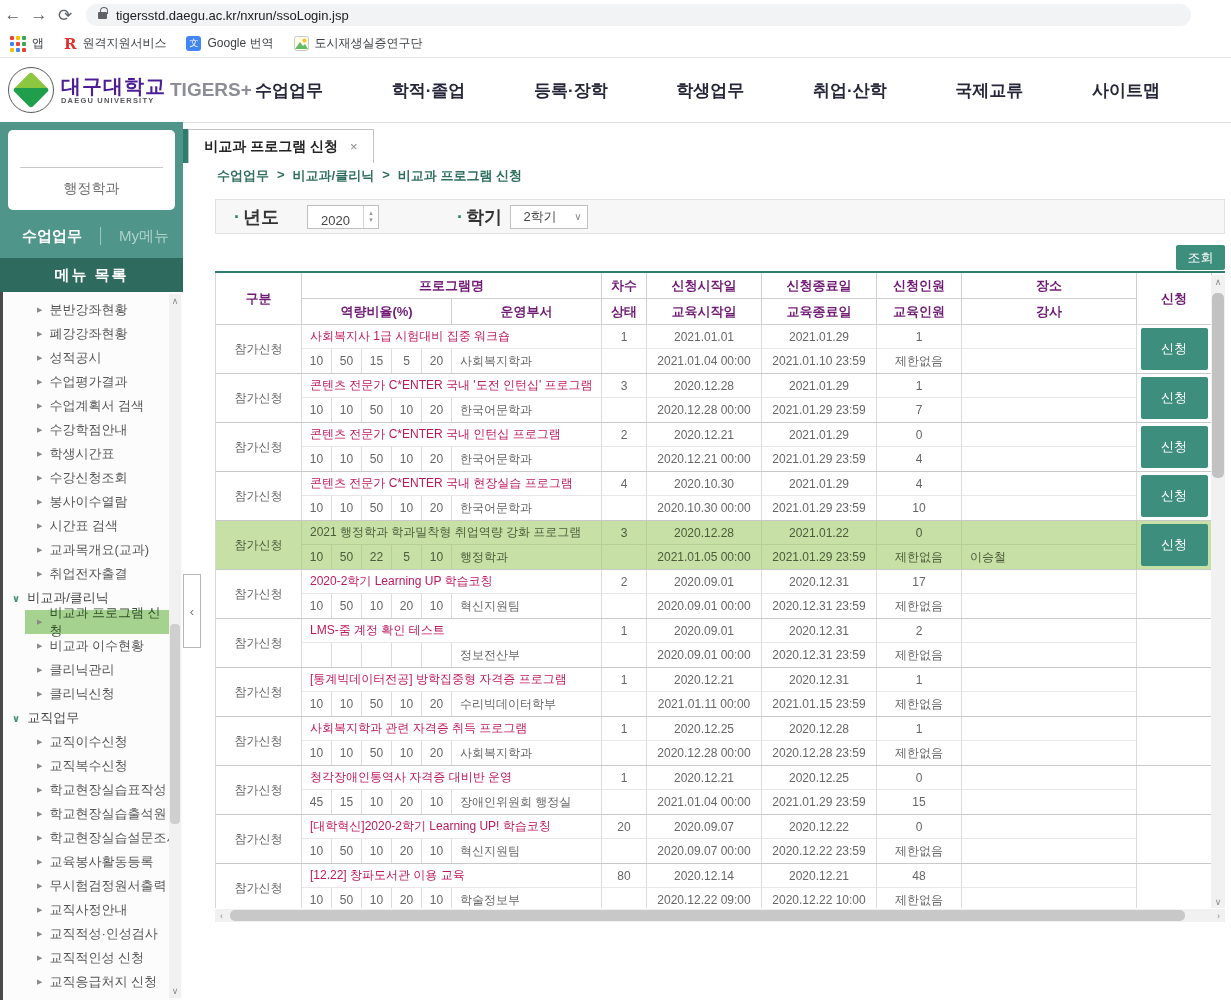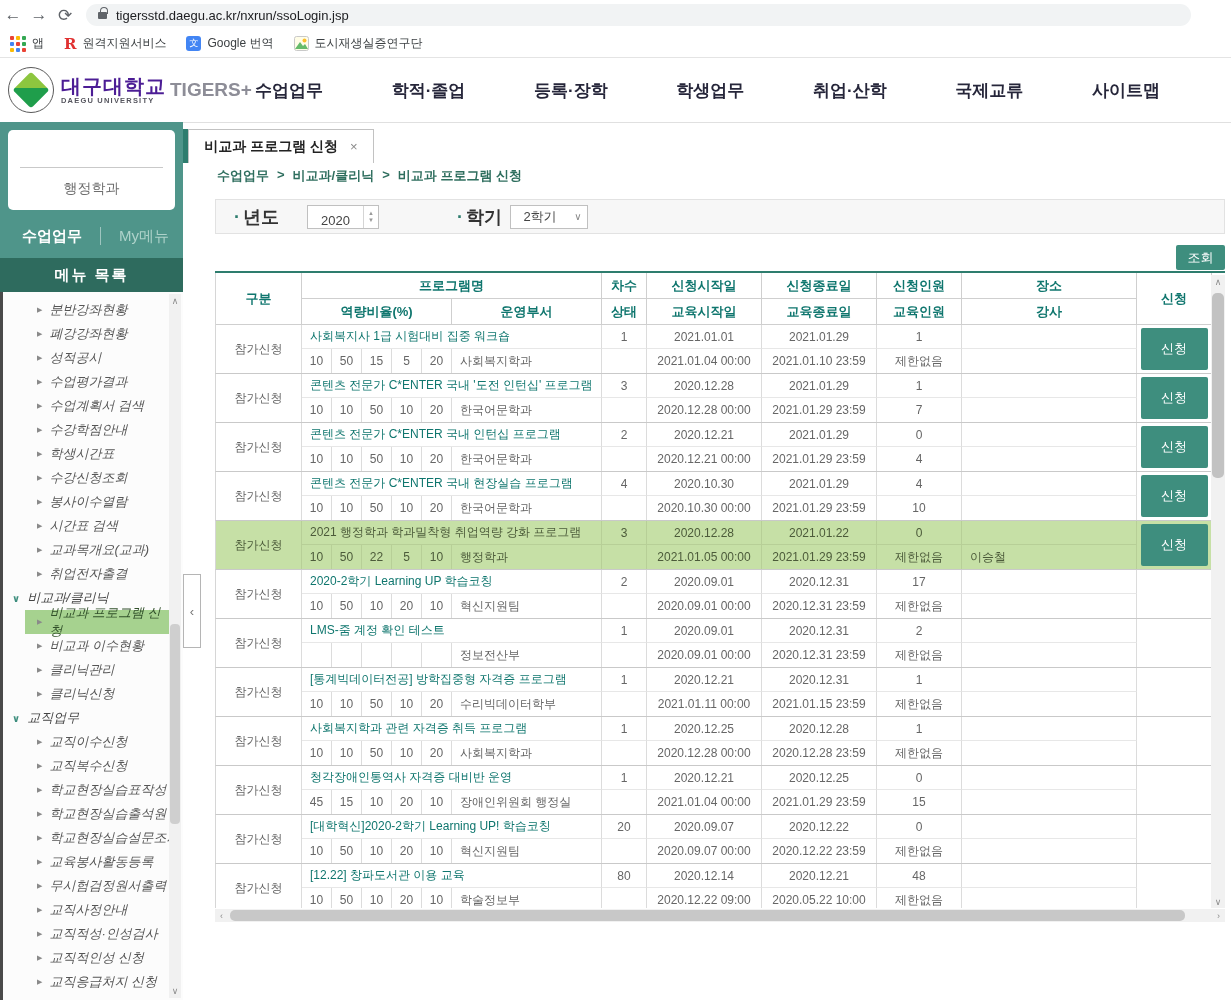--- a/index.html
+++ b/index.html
@@ -38,21 +38,21 @@
   #profile-card { position:absolute; left:8px; top:8px; width:167px; height:80px; background:#fff; border-radius:5px; }
   #profile-card .ph { height:38px; border-bottom:1px solid #c9c9c9; margin:0 12px; }
   #profile-name { text-align:center; font-size:14px; color:#6d6d6d; margin-top:12px; }
   #side-tabs { position:absolute; left:0; top:96px; width:183px; height:36px; display:flex; align-items:center; }
   #tab-work { margin-left:22px; font-size:15px; font-weight:bold; color:#fff; cursor:pointer; }
   .vdiv { width:1px; height:18px; background:rgba(255,255,255,.45); margin:0 18px; }
   #tab-my { font-size:15px; color:#aed2ca; cursor:pointer; }
   #menu-title-bar { position:absolute; left:0; top:136px; width:183px; height:34px; background:#2e6b5e; color:#fff; font-size:15px; font-weight:bold; display:flex; align-items:center; justify-content:center; letter-spacing:2px; }
   #menu-panel { position:absolute; left:0; top:170px; width:183px; height:708px; background:#fcfcfc; border-left:3px solid #4a4a4a; overflow:hidden; }
   #menu-list { padding-top:6px; }
-  .menu-item, .menu-group { height:24px; display:flex; align-items:center; font-size:13px; color:#555; cursor:pointer;font-style:italic; }
+  .menu-item, .menu-group { height:24px; display:flex; align-items:center; font-size:13px; color:#555; cursor:pointer; }
   .menu-item { padding-left:34px; }
   .menu-group { padding-left:9px; color:#444; }
   .mi-icon { font-size:7px; color:#8a8a8a; margin-right:7px; }
   .menu-group .mi-icon { font-size:10px; color:#3e8e7e; font-weight:bold; }
   .menu-item.active { background:#a6d28f; margin-left:22px; margin-right:14px; padding-left:12px; color:#31502a; }
   #side-rail { position:absolute; right:2px; top:172px; width:12px; height:704px; background:#f1f1f1; }
   #side-rail .arr { position:absolute; left:0; width:12px; height:14px; color:#8a8a8a; font-size:9px; text-align:center; line-height:14px; cursor:pointer; }
   #side-rail .thumb { position:absolute; left:1px; width:10px; background:#cfcfcf; border-radius:4px; cursor:pointer; }
 
   
@@ -73,30 +73,30 @@
   .sel-val { flex:1; text-align:center; font-size:13px; color:#444; }
   .sel-arr { width:18px; color:#888; font-size:10px; text-align:center; }
   .f-gap { width:60px; }
 
   #search-btn { position:absolute; left:993px; top:122px; width:49px; height:25px; background:#3e8e7e; color:#fff; font-size:13px; border:none; border-radius:2px; display:flex; align-items:center; justify-content:center; cursor:pointer; }
 
   
   #table-wrap { position:absolute; left:32px; top:148px; width:1010px; height:637px; border-top:2px solid #2e7d6e; background:#fff; overflow:hidden; }
   .tgrid { display:grid; grid-template-columns:86px 30px 30px 30px 30px 30px 150px 45px 115px 115px 85px 175px 75px; width:996px; border-left:1px solid #d6d6d6; }
   #thead { grid-auto-rows:26px; }
-  #thead .hcell { border-right:1px solid #cfcfcf; border-bottom:1px solid #cfcfcf; display:flex; align-items:center; justify-content:center; font-size:13px; font-weight:bold; color:#0f766e; background:#fff; }
+  #thead .hcell { border-right:1px solid #cfcfcf; border-bottom:1px solid #cfcfcf; display:flex; align-items:center; justify-content:center; font-size:13px; font-weight:bold; color:#701a75; background:#fff; }
   #table-body { width:996px; }
   .row-group { display:grid; grid-template-columns:86px 30px 30px 30px 30px 30px 150px 45px 115px 115px 85px 175px 75px; grid-template-rows:24px 24px; border-left:1px solid #d6d6d6; border-bottom:1px solid #c9c9c9; background:#fff; }
   .row-group.hl { background:#c6e0a6; }
   .cell { border-right:1px solid #dcdcdc; display:flex; align-items:center; justify-content:center; font-size:12px; color:#666; overflow:hidden; white-space:nowrap; }
   .hl .cell { color:#4c5b3a; border-right-color:#b7cf97; }
   .r1 { border-bottom:1px solid #e7e7e7; }
   .hl .r1 { border-bottom-color:#b7cf97; }
   .c-cat { grid-column:1; grid-row:1/3; }
-  .c-name { grid-column:2/8; grid-row:1; justify-content:flex-start; padding-left:8px; color:#0f766e; }
+  .c-name { grid-column:2/8; grid-row:1; justify-content:flex-start; padding-left:8px; color:#be185d; }
   .c-r1{grid-column:2;grid-row:2}.c-r2{grid-column:3;grid-row:2}.c-r3{grid-column:4;grid-row:2}.c-r4{grid-column:5;grid-row:2}.c-r5{grid-column:6;grid-row:2}
   .c-dept { grid-column:7; grid-row:2; justify-content:flex-start; padding-left:8px; }
   .c-ord { grid-column:8; grid-row:1; } .c-st { grid-column:8; grid-row:2; }
   .c-as { grid-column:9; grid-row:1; } .c-es { grid-column:9; grid-row:2; }
   .c-ae { grid-column:10; grid-row:1; } .c-ee { grid-column:10; grid-row:2; }
   .c-ac { grid-column:11; grid-row:1; } .c-ec { grid-column:11; grid-row:2; }
   .c-pl { grid-column:12; grid-row:1; } .c-ins { grid-column:12; grid-row:2; justify-content:flex-start; padding-left:8px; }
   .c-btn { grid-column:13; grid-row:1/3; }
   .apply-btn { width:67px; height:42px; background:#3e8e7e; color:#fff; font-size:13px; display:flex; align-items:center; justify-content:center; border-radius:2px; cursor:pointer; }
   
@@ -624,21 +624,21 @@
             <div class="cell c-r2">50</div>
             <div class="cell c-r3">10</div>
             <div class="cell c-r4">20</div>
             <div class="cell c-r5">10</div>
             <div class="cell c-dept">학술정보부</div>
             <div class="cell c-ord r1">80</div>
             <div class="cell c-st"></div>
             <div class="cell c-as r1">2020.12.14</div>
             <div class="cell c-es">2020.12.22 09:00</div>
             <div class="cell c-ae r1">2020.12.21</div>
-            <div class="cell c-ee">2020.05.22 10:00</div>
+            <div class="cell c-ee">2020.12.22 10:00</div>
             <div class="cell c-ac r1">48</div>
             <div class="cell c-ec">제한없음</div>
             <div class="cell c-pl r1"></div>
             <div class="cell c-ins"></div>
             <div class="cell c-btn"></div>
           </div>
         </div>
       <div id="v-scroll">
         <span class="arr" style="top:0;">∧</span>
         <span id="v-thumb"></span>

